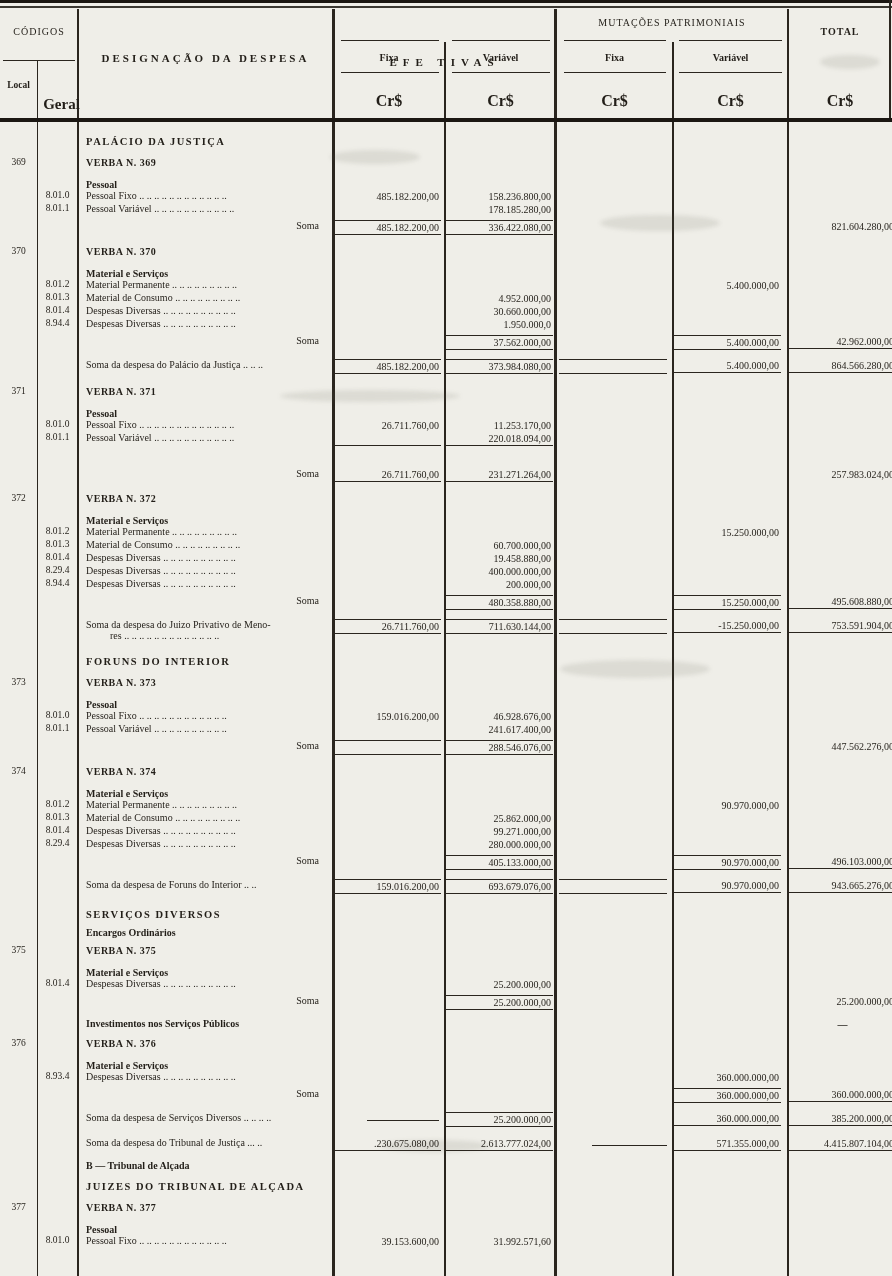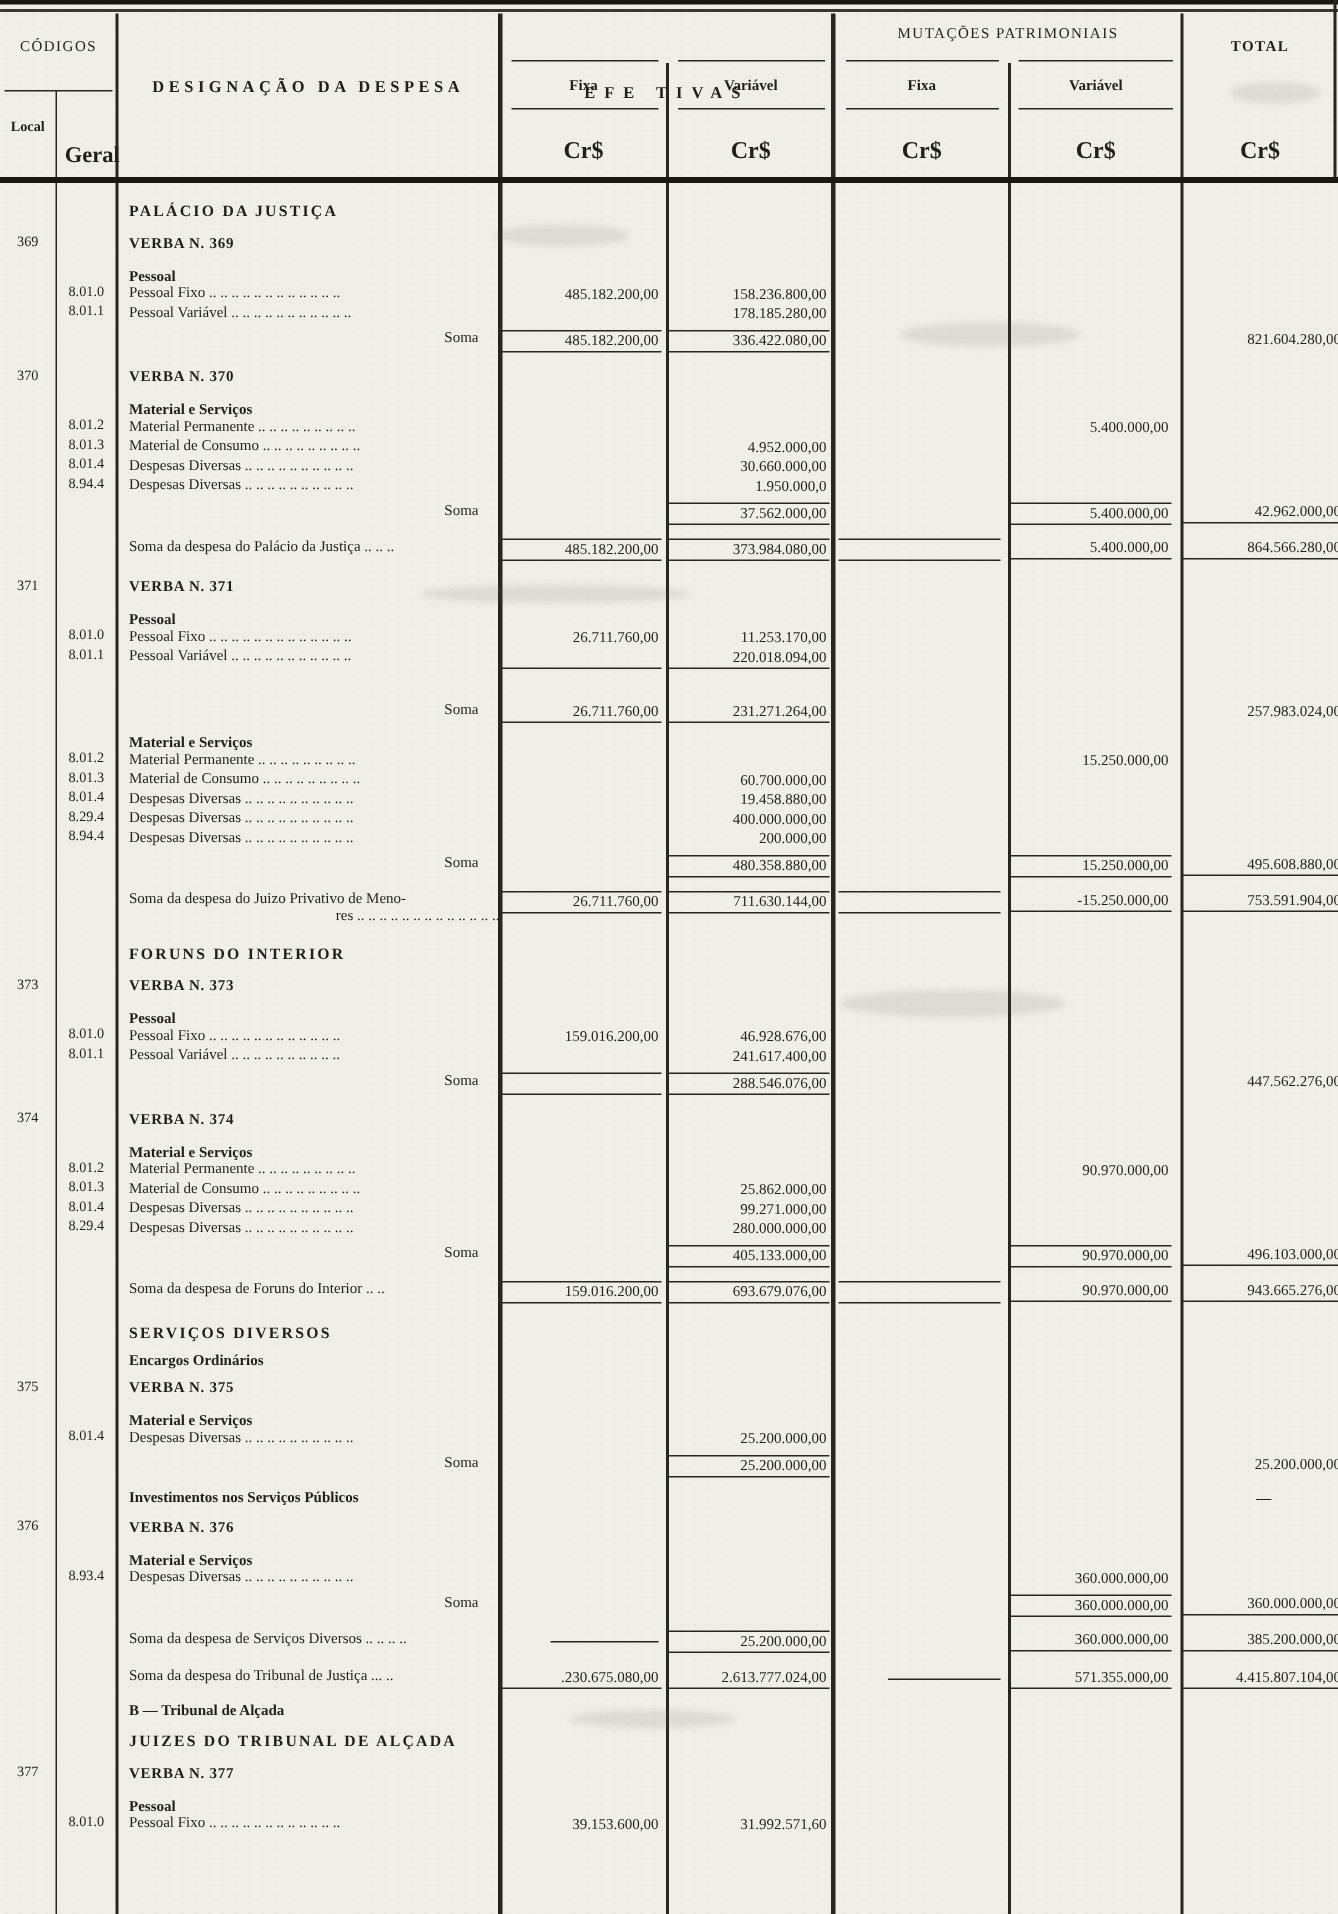--- a/index.html
+++ b/index.html
@@ -48,21 +48,21 @@
   .row-section{padding:10px 0 3px 0;}
   .row-section .c-des{font-weight:bold;letter-spacing:1.5px;font-size:10.5px;}
   .row-verba{padding:7px 0;}
   .row-verba .c-des{font-weight:bold;letter-spacing:0.5px;}
   .row-bold{padding:4px 0 0 0;}
   .row-bold .c-des{font-weight:bold;}
   .row-item{padding:0;}
   .row-soma{padding:4px 0;}
   .row-grand{padding:5px 0;}
   .soma-word{display:block;text-align:right;padding-right:14px;}
-  .label2{padding-left:24px;text-align:right;}
+  .label2{padding-left:24px;}
   .val{display:inline-block;min-width:104px;padding:1px 2px;}
   .lt{border-top:1.2px solid #2a251e;}
   .lb{border-bottom:1.2px solid #2a251e;}
   .dashline{display:inline-block;width:68%;border-top:1.8px solid #2a251e;height:0;margin-top:5px;}
   .emdash{display:inline-block;width:100%;text-align:center;font-weight:bold;letter-spacing:-1px;}
   
   .smudge{position:absolute;background:rgba(95,90,78,0.13);border-radius:50%;filter:blur(2px);z-index:1;}
 </style>
 </head>
 <body>
@@ -308,20 +308,30 @@
         <div class="c c-geral"></div>
         <div class="c c-des">
           <span class="soma-word">Soma</span>
         </div>
         <div class="c c-num c-ef"><span class="val lb">26.711.760,00</span></div>
         <div class="c c-num c-ev"><span class="val lb">231.271.264,00</span></div>
         <div class="c c-num c-mf"></div>
         <div class="c c-num c-mv"></div>
         <div class="c c-num c-tot"><span class="val">257.983.024,00</span></div>
       </div>
+      <div class="row row-verba">
+        <div class="c c-local">372</div>
+        <div class="c c-geral"></div>
+        <div class="c c-des"><span>VERBA N. 372</span></div>
+        <div class="c c-num c-ef"></div>
+        <div class="c c-num c-ev"></div>
+        <div class="c c-num c-mf"></div>
+        <div class="c c-num c-mv"></div>
+        <div class="c c-num c-tot"></div>
+      </div>
       <div class="row row-bold">
         <div class="c c-local"></div>
         <div class="c c-geral"></div>
         <div class="c c-des"><span>Material e Serviços</span></div>
         <div class="c c-num c-ef"></div>
         <div class="c c-num c-ev"></div>
         <div class="c c-num c-mf"></div>
         <div class="c c-num c-mv"></div>
         <div class="c c-num c-tot"></div>
       </div>

